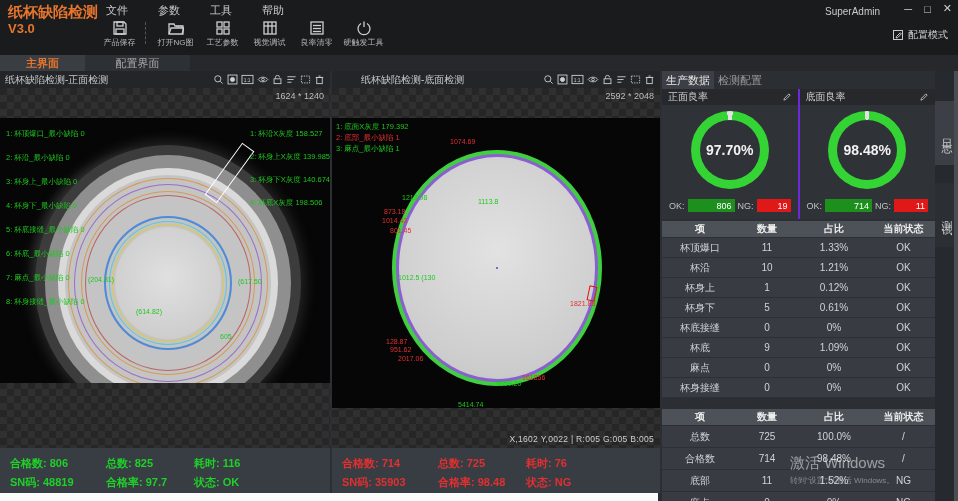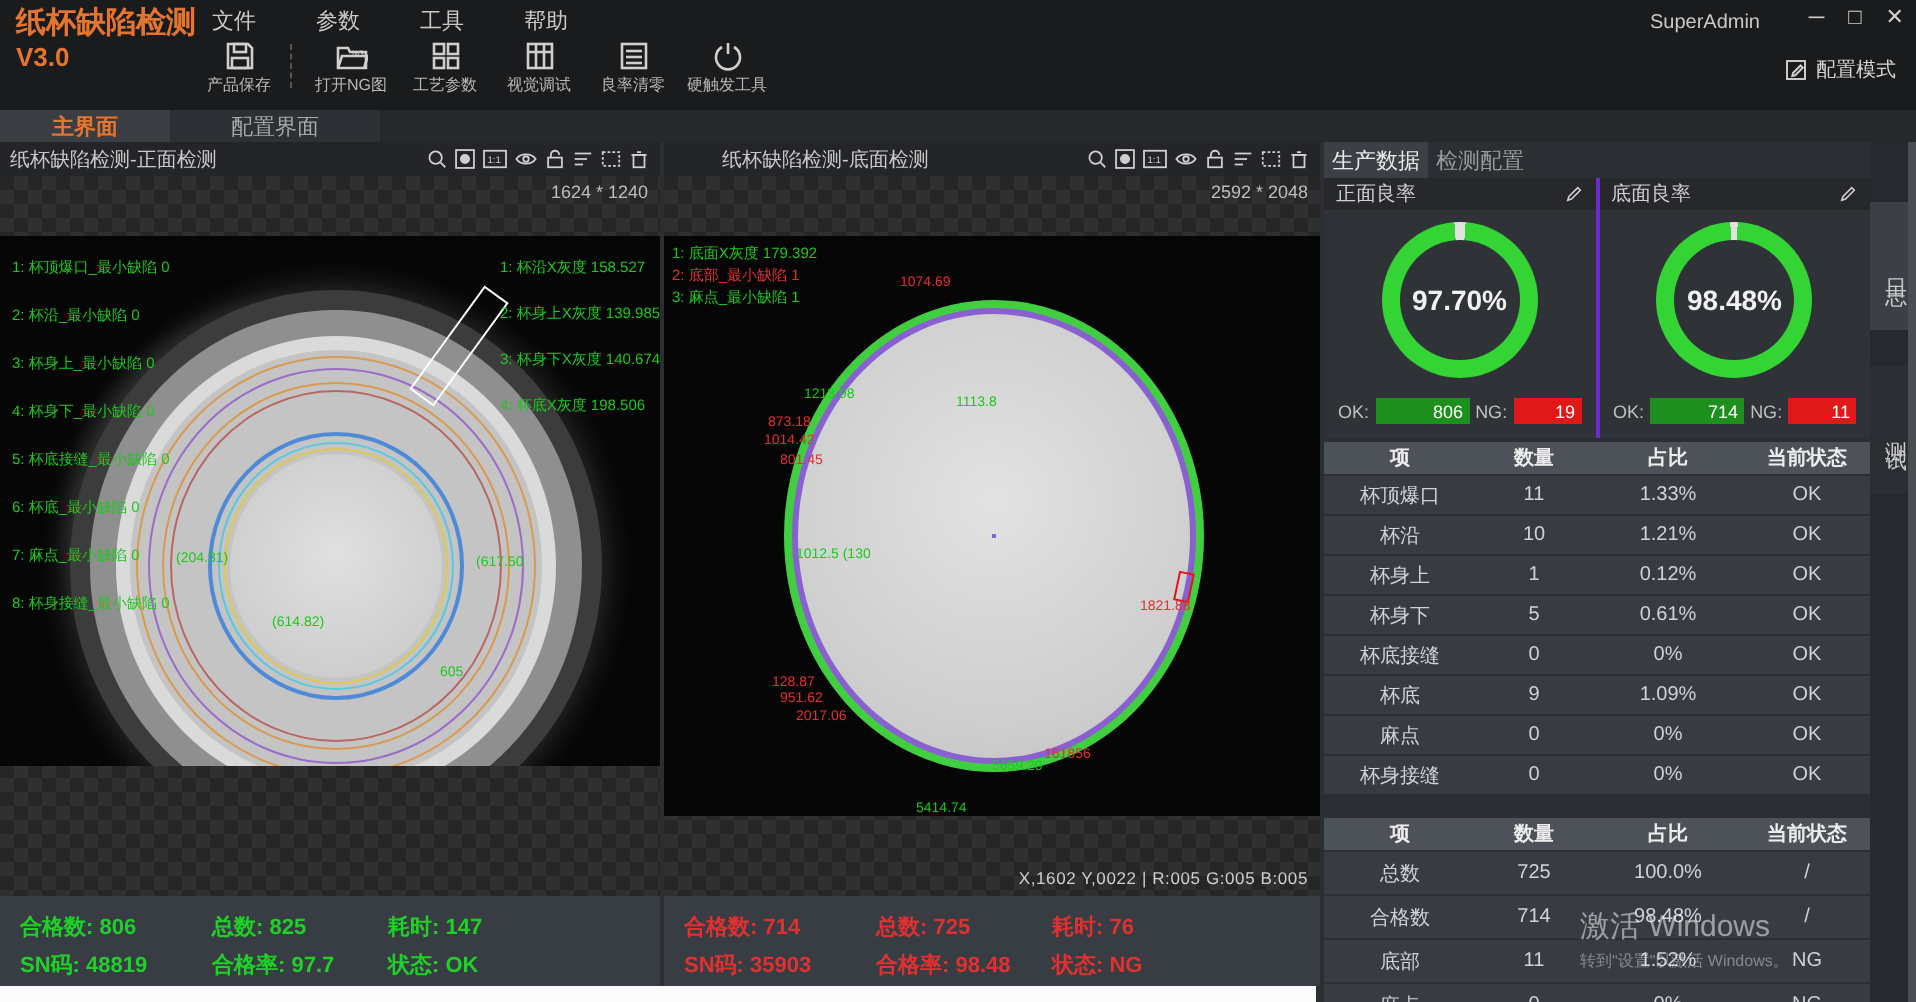--- a/index.html
+++ b/index.html
@@ -305,21 +305,21 @@
             <span class="plabel g" style="left:238px;top:160px">(617.50</span>
             <span class="plabel g" style="left:136px;top:190px">(614.82)</span>
             <span class="plabel g" style="left:220px;top:215px">605</span>
           </div>
       </div>
     </div>
     <div class="status greens" id="status-left">
         <div class="srow">
           <span class="sf f0">合格数: 806</span>
           <span class="sf f1">总数: 825</span>
-          <span class="sf f2">耗时: 147</span>
+          <span class="sf f2">耗时: 116</span>
         </div>
         <div class="srow">
           <span class="sf f0">SN码: 48819</span>
           <span class="sf f1">合格率: 97.7</span>
           <span class="sf f2">状态: OK</span>
         </div>
       </div>
   </div>
 
   <div class="panel pm">

